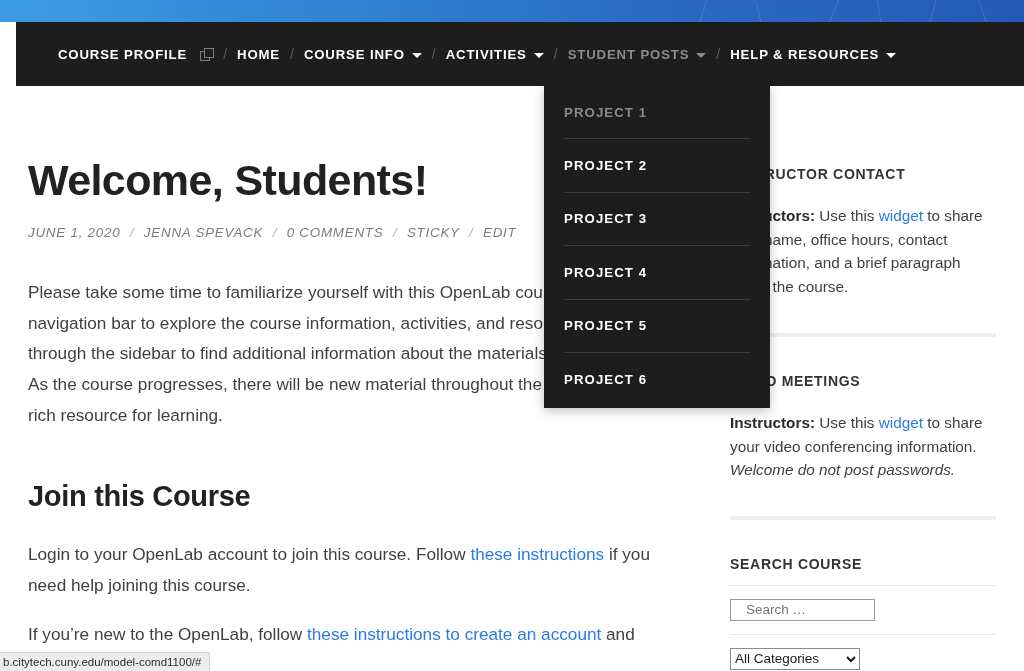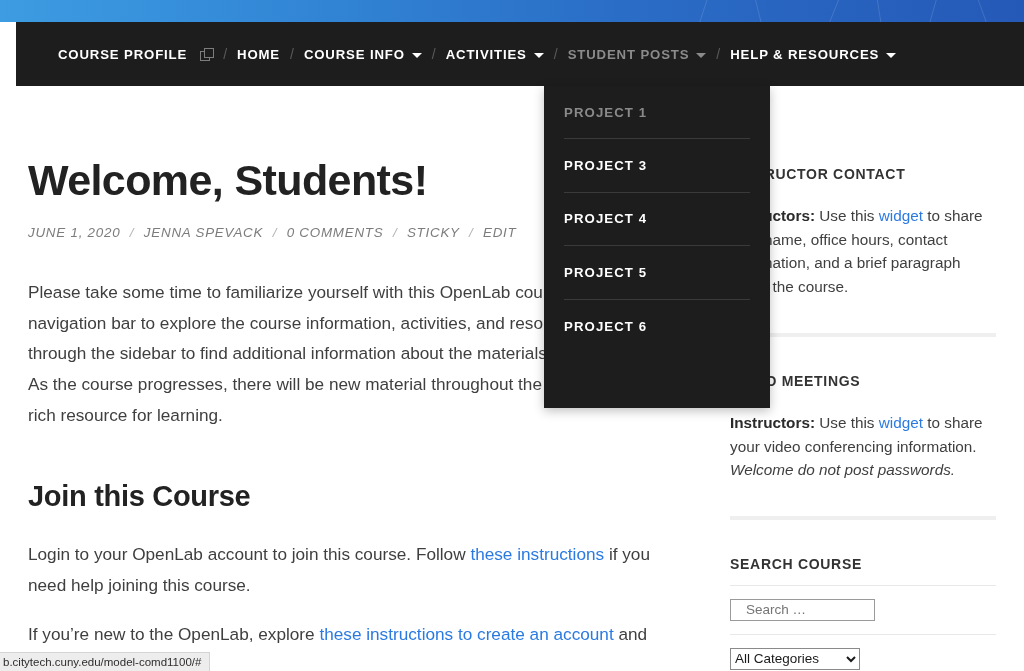--- a/index.html
+++ b/index.html
@@ -231,21 +231,21 @@
       <span class="msep">/</span>
       <a>EDIT</a>
     </div>
 
     <p class="body">Please take some time to familiarize yourself with this OpenLab course. Use the top navigation bar to explore the course information, activities, and resources. Scroll through the sidebar to find additional information about the materials shared here. As the course progresses, there will be new material throughout the site, making it a rich resource for learning.</p>
 
     <h2 class="section">Join this Course</h2>
 
     <p class="body" style="margin-top:26px"><span>Login to your OpenLab account to join this course. Follow </span><a class="link">these instructions</a><span> if you need help joining this course.</span></p>
 
-    <p class="body" style="margin-top:19px"><span>If you’re new to the OpenLab, explore </span><a class="link">these instructions to create an account</a><span> and</span></p>
+    <p class="body" style="margin-top:19px"><span>If you’re new to the OpenLab, follow </span><a class="link">these instructions to create an account</a><span> and</span></p>
   </div>
 
   <div class="sidebar">
 
     <div>
       <div class="sb-head">INSTRUCTOR CONTACT</div>
       <div class="sb-text"><b>Instructors:</b><span> Use this </span><a class="link">widget</a><span> to share your name, office hours, contact information, and a brief paragraph about the course.</span></div>
     </div>
 
     <div class="sb-rule"></div>
@@ -266,20 +266,23 @@
         <option>All Categories</option>
       </select>
     </div>
   </div>
 
   <div class="dropdown">
     <div class="dd-item dim">
       <span>PROJECT 1</span>
     </div>
     <div class="dd-item">
+      <span>PROJECT 2</span>
+    </div>
+    <div class="dd-item">
       <span>PROJECT 3</span>
     </div>
     <div class="dd-item">
       <span>PROJECT 4</span>
     </div>
     <div class="dd-item">
       <span>PROJECT 5</span>
     </div>
     <div class="dd-item">
       <span>PROJECT 6</span>

